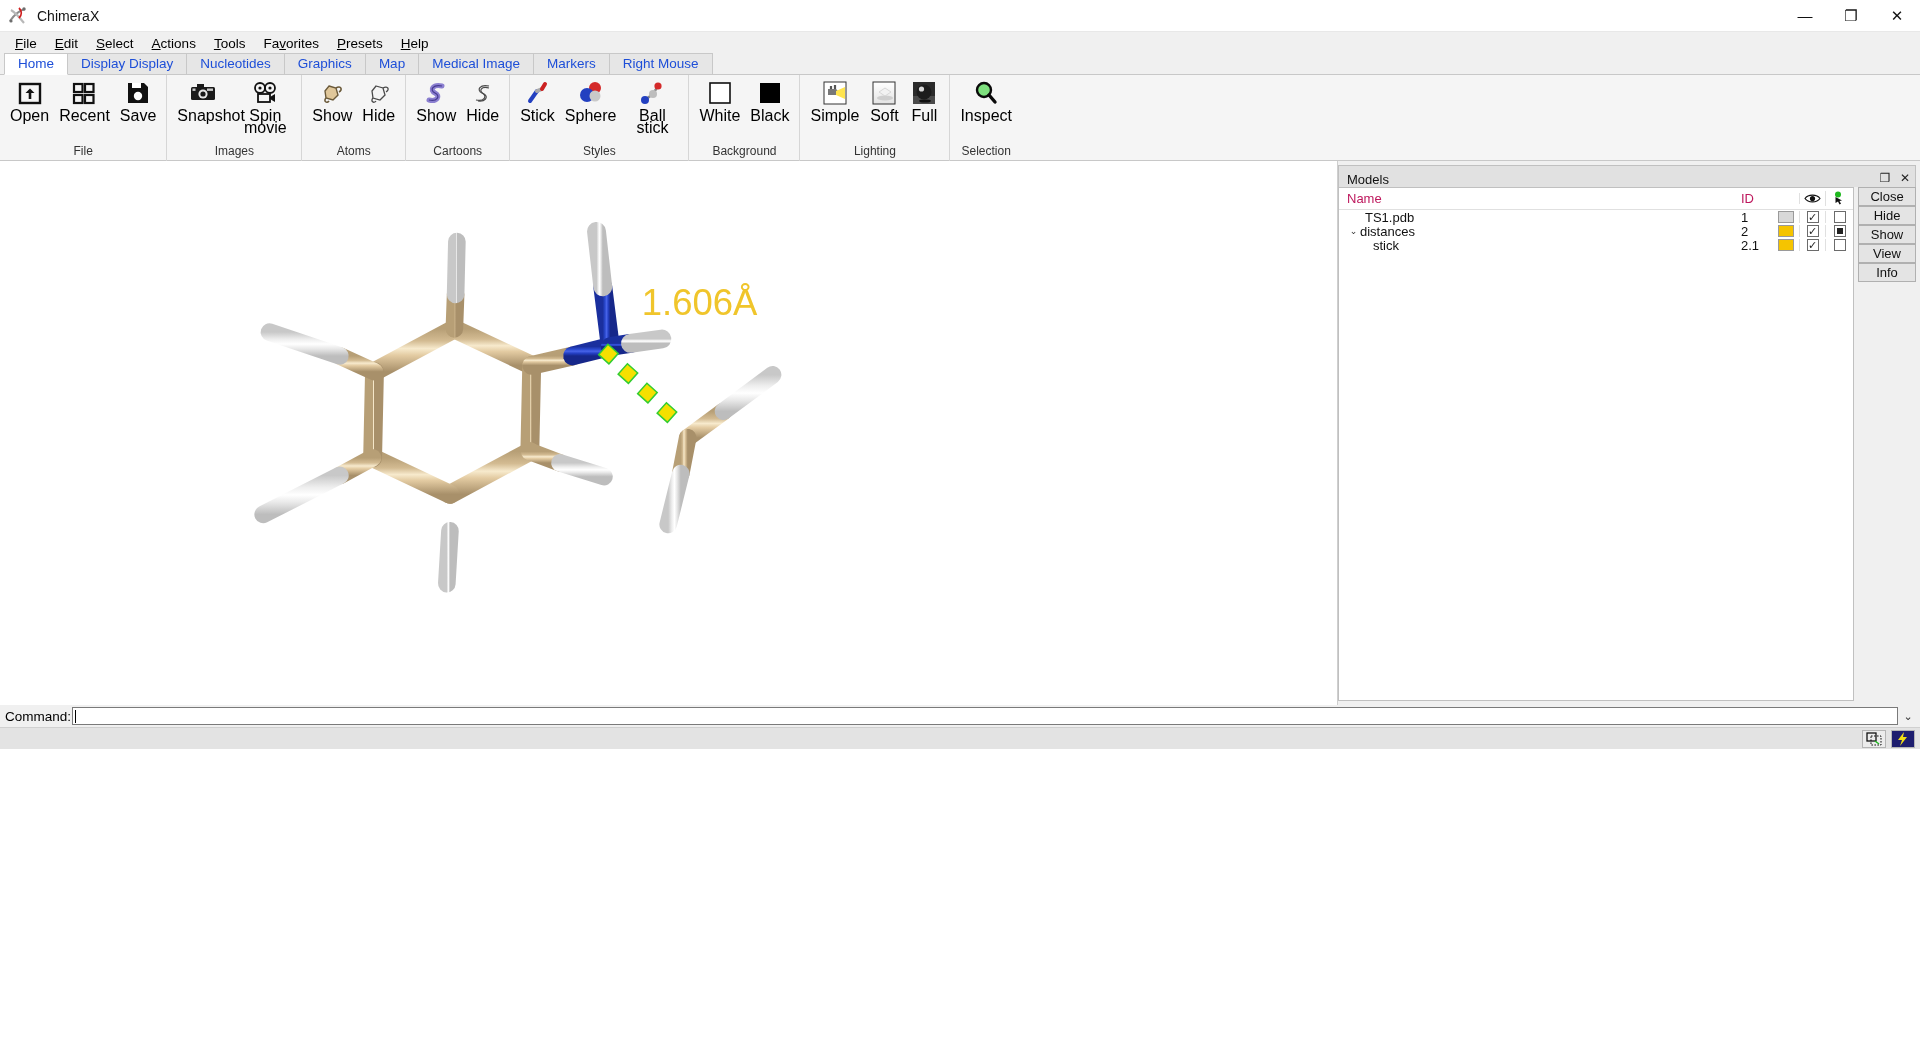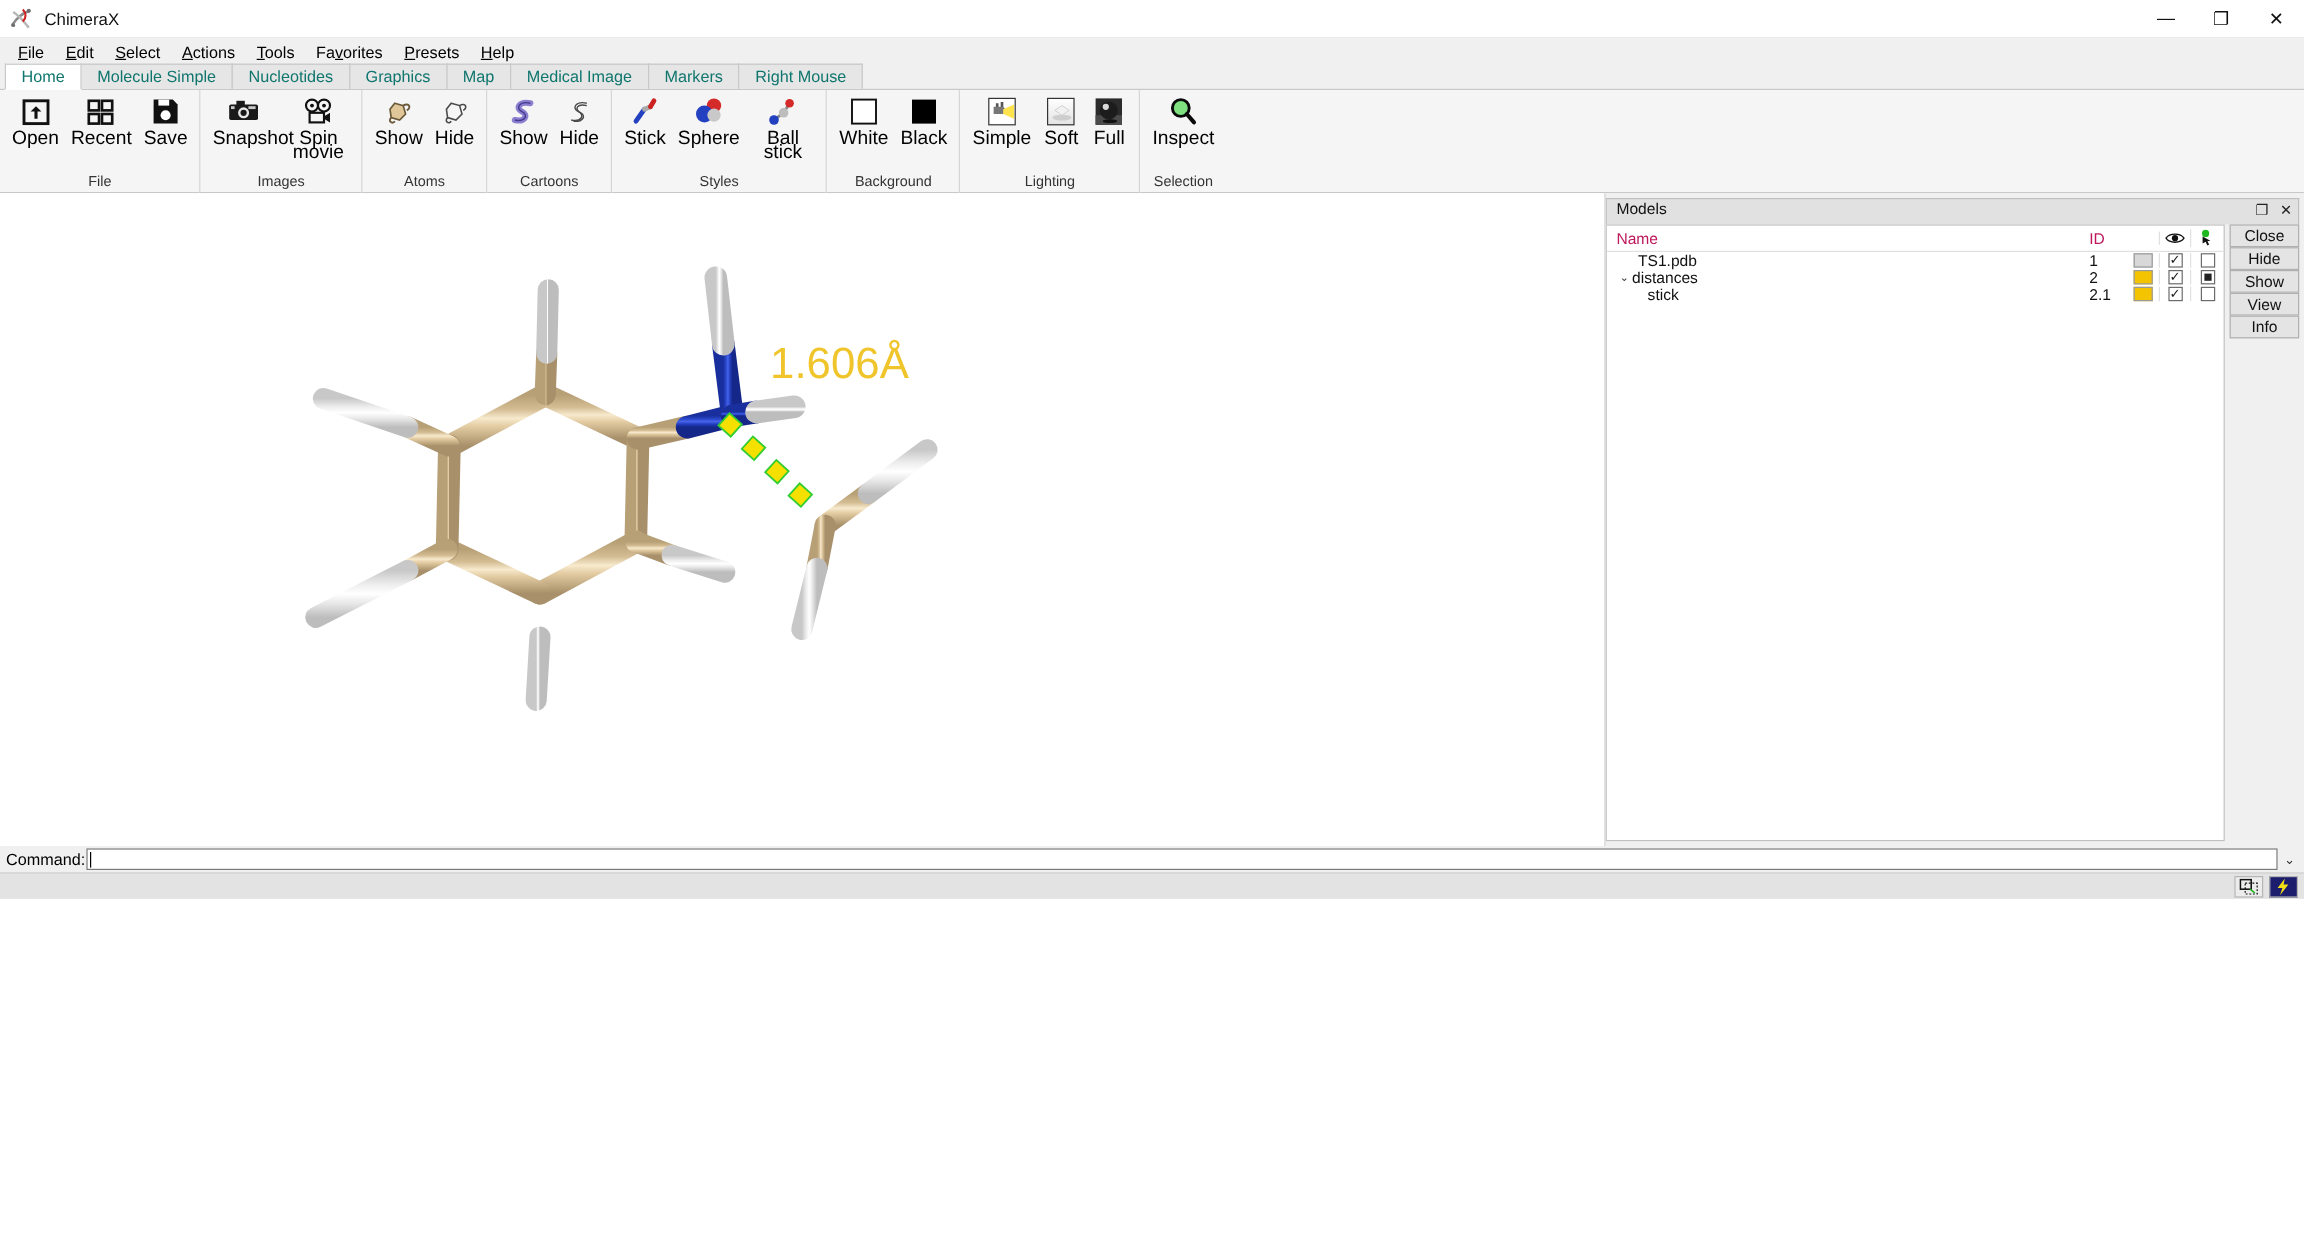--- a/index.html
+++ b/index.html
@@ -21,21 +21,21 @@
 
   
   .menubar { height:22px; background:#f0f0f0; display:flex; align-items:center; padding-left:6px;
              flex:0 0 22px; }
   .menu-item { font-size:13.5px; color:#000; padding:2px 9px; white-space:nowrap; }
   .menu-item u { text-decoration:underline; }
 
   
   .tabstrip { height:21px; background:#f0f0f0; display:flex; align-items:flex-end;
               border-bottom:1px solid #c8c8c8; flex:0 0 21px; padding-left:4px; }
-  .tab { font-size:13.5px; color:#0f766e; padding:2px 13px 3px 13px; border:1px solid #c8c8c8;
+  .tab { font-size:13.5px; color:#1d4ed8; padding:2px 13px 3px 13px; border:1px solid #c8c8c8;
          border-bottom:none; background:#e6e6e6; margin-right:-1px; line-height:15px; }
   .tab.active { background:#ffffff; position:relative; top:1px; border-bottom:1px solid #fff; }
 
   
   .ribbon { height:86px; background:#f5f5f5; display:flex; align-items:stretch;
             border-bottom:1px solid #c8c8c8; flex:0 0 86px; }
   .rgroup { display:flex; flex-direction:column; align-items:center;
             border-right:1px solid #d6d6d6; padding:0 5px; height:86px; }
   .rgroup:last-child { border-right:none; }
   .rgroup-items { display:flex; align-items:flex-start; flex:1 1 auto; padding-top:3px; }
@@ -47,21 +47,21 @@
   .rgroup-lbl { font-size:12px; color:#333; padding-bottom:3px; }
 
   
   .main { flex:1 1 auto; display:flex; min-height:0; background:#f0f0f0; }
   .viewport { flex:1 1 auto; background:#ffffff; position:relative; overflow:hidden;
               border-right:1px solid #cfcfcf; }
 
   
   .models-panel { width:582px; flex:0 0 582px; background:#f0f0f0; display:flex;
                   flex-direction:column; padding:4px 4px 4px 0; }
-  .mp-titlebar { height:22px; background:#e1e1e1; display:flex; align-items:flex-start;
+  .mp-titlebar { height:22px; background:#e1e1e1; display:flex; align-items:flex-end;
                  border:1px solid #c0c0c0; border-bottom:none; padding-left:8px; }
   .mp-title { font-size:13px; color:#111; flex:1 1 auto; }
   .mp-tb-btn { width:20px; height:18px; display:flex; align-items:center; justify-content:center;
                font-size:12px; color:#222; }
   .mp-body { flex:1 1 auto; display:flex; min-height:0; }
   .mp-tree { flex:1 1 auto; background:#ffffff; border:1px solid #c0c0c0; display:flex;
              flex-direction:column; min-width:0; }
   .mp-head { display:flex; height:22px; align-items:center; border-bottom:1px solid #e0e0e0;
              font-size:13px; color:#be185d; flex:0 0 22px; }
   .col-name { flex:1 1 auto; padding-left:8px; min-width:0; }
@@ -135,21 +135,21 @@
     <div class="menu-item"><u>S</u><span>elect</span></div>
     <div class="menu-item"><u>A</u><span>ctions</span></div>
     <div class="menu-item"><u>T</u><span>ools</span></div>
     <div class="menu-item">Fa<u>v</u><span>orites</span></div>
     <div class="menu-item"><u>P</u><span>resets</span></div>
     <div class="menu-item"><u>H</u><span>elp</span></div>
   </div>
 
   <div class="tabstrip">
     <div class="tab active">Home</div>
-    <div class="tab">Molecule Simple</div>
+    <div class="tab">Display Display</div>
     <div class="tab">Nucleotides</div>
     <div class="tab">Graphics</div>
     <div class="tab">Map</div>
     <div class="tab">Medical Image</div>
     <div class="tab">Markers</div>
     <div class="tab">Right Mouse</div>
   </div>
 
   <div class="ribbon">
 

